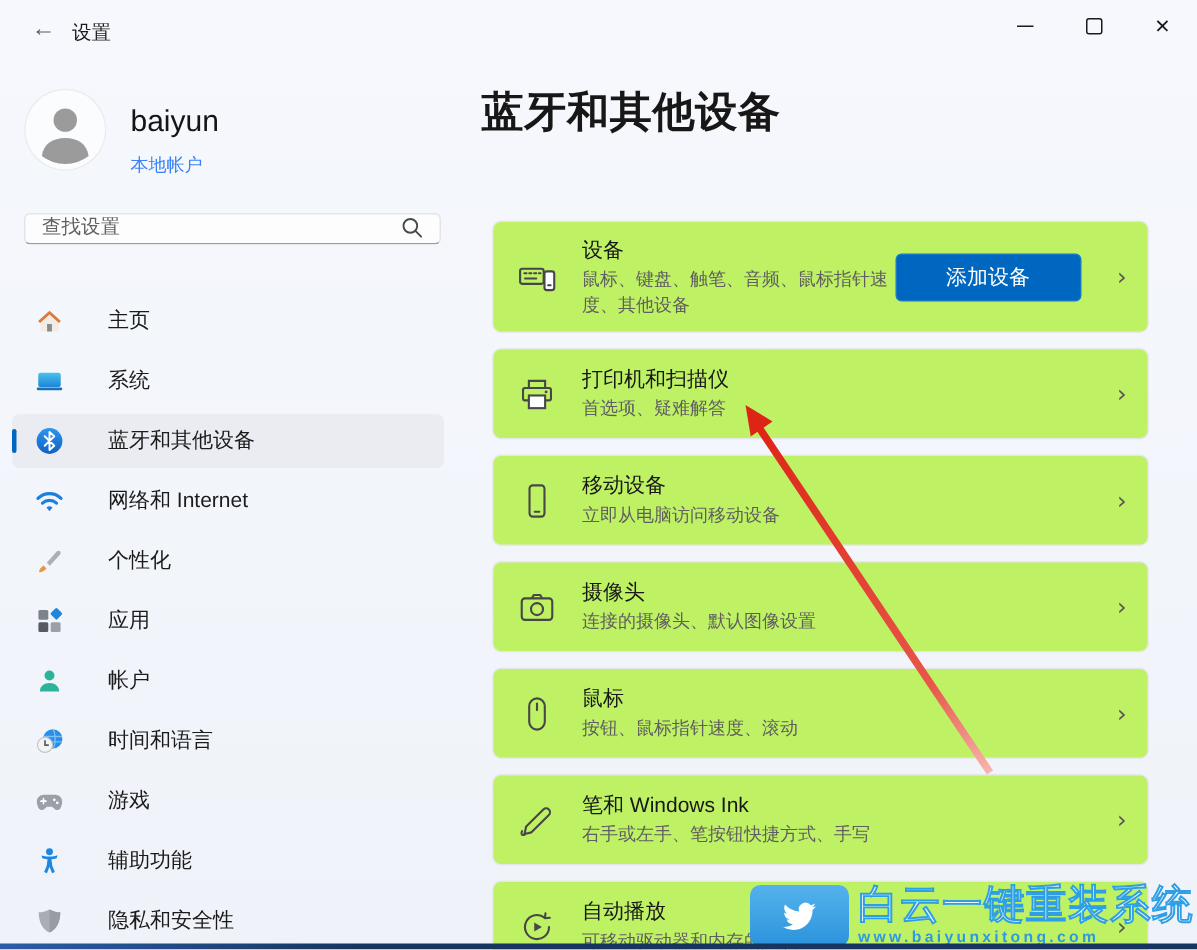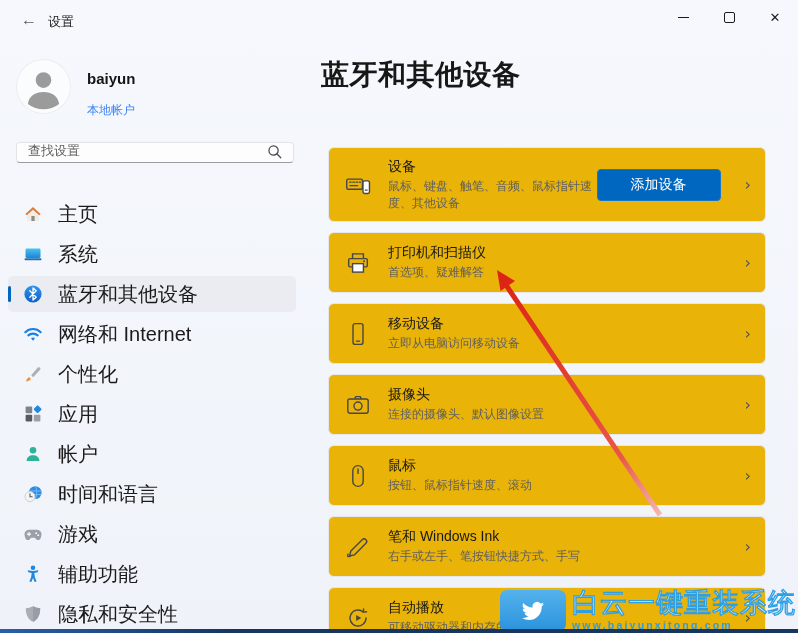--- a/index.html
+++ b/index.html
@@ -13,37 +13,37 @@
   .titlebar{position:absolute;top:0;left:0;right:0;height:40px}
   .back-btn{position:absolute;left:12px;top:7px;width:34px;height:26px;display:flex;align-items:center;justify-content:center;color:#5c5c5c;font-size:16px;border-radius:4px;cursor:pointer}
   .app-title{position:absolute;left:48px;top:13px;font-size:13px;color:#1b1b1b}
   .win-controls{position:absolute;right:0;top:0;display:flex}
   .win-btn{width:46px;height:34px;display:flex;align-items:center;justify-content:center;color:#1b1b1b;cursor:pointer}
   .glyph-min{display:block;width:11px;border-top:1px solid #1b1b1b}
   .glyph-max{display:block;width:9px;height:9px;border:1px solid #1b1b1b;border-radius:2px}
   .glyph-close{font-size:13px;line-height:1}
   
   .avatar{position:absolute;left:16px;top:59px;width:55px;height:55px;border-radius:50%;background:#fbfcfd;box-shadow:0 0 0 1px #ececf0 inset}
-  .user-name{position:absolute;left:87px;top:70px;font-size:15px;font-weight:bold;color:#151515}
+  .user-name{position:absolute;left:87px;top:70px;font-size:20px;font-weight:normal;color:#151515}
   .user-type{position:absolute;left:87px;top:102px;font-size:12px;color:#3b82f6}
   .page-title{position:absolute;left:321px;top:56px;font-size:28px;font-weight:600;color:#171717;letter-spacing:.5px}
   
   .search-box{position:absolute;left:16px;top:142px;width:278px;height:21px;background:#fdfdfe;border:1px solid #e3e4e8;border-bottom:1px solid #9a9aa0;border-radius:4px;display:flex;align-items:flex-start;box-sizing:border-box}
   .search-box input{flex:1;border:none;outline:none;background:transparent;font-size:13px;padding:0 6px 0 11px;color:#1b1b1b;font-family:inherit}
   .search-box input::placeholder{color:#5f5f5f;opacity:1}
   .search-ic{flex:none;width:18px;height:18px;margin-right:9px}
   
   .nav{position:absolute;left:8px;top:196px;width:288px}
-  .nav-item{position:relative;height:36px;margin-bottom:4px;border-radius:5px;display:flex;align-items:center;padding-left:15px;gap:15px;font-size:20px;color:#1b1b1b;cursor:pointer}
+  .nav-item{position:relative;height:36px;margin-bottom:4px;border-radius:5px;display:flex;align-items:center;padding-left:15px;gap:29px;font-size:14px;color:#1b1b1b;cursor:pointer}
   .nav-item.selected{background:#eaecf1}
   .nav-item.selected::before{content:"";position:absolute;left:0;top:10px;width:3px;height:16px;border-radius:2px;background:#0067c0}
   .nav-ic{flex:none;width:20px;height:20px}
   
   .main{position:absolute;left:328px;top:147px;width:438px}
-  .card{display:flex;align-items:center;height:61px;background:#eab308;border:1px solid #e5e7eb;border-radius:6px;padding:0 14px 0 16px;margin-bottom:10px;box-sizing:border-box;cursor:pointer}
+  .card{display:flex;align-items:center;height:61px;background:#bef264;border:1px solid #e5e7eb;border-radius:6px;padding:0 14px 0 16px;margin-bottom:10px;box-sizing:border-box;cursor:pointer}
   .card-lg{height:75px}
   .card-icon{flex:none;width:26px;height:26px;margin-right:17px}
   .card-text{flex:1;min-width:0}
   .card-title{font-size:14px;color:#181818}
   .card-sub{font-size:12px;color:#5f5f5f;margin-top:2px;line-height:1.4}
   .add-btn{flex:none;width:124px;height:32px;background:#0067c0;border:1px solid #1877c9;border-radius:4px;color:#fff;font-size:14px;margin-right:18px;font-family:inherit;cursor:pointer}
   .chev{flex:none;color:#565656;font-size:16px;margin-left:6px;font-family:"DejaVu Sans",sans-serif}
   
   .arrow-layer{position:absolute;left:0;top:0;width:798px;height:633px;z-index:40;pointer-events:none}
   

